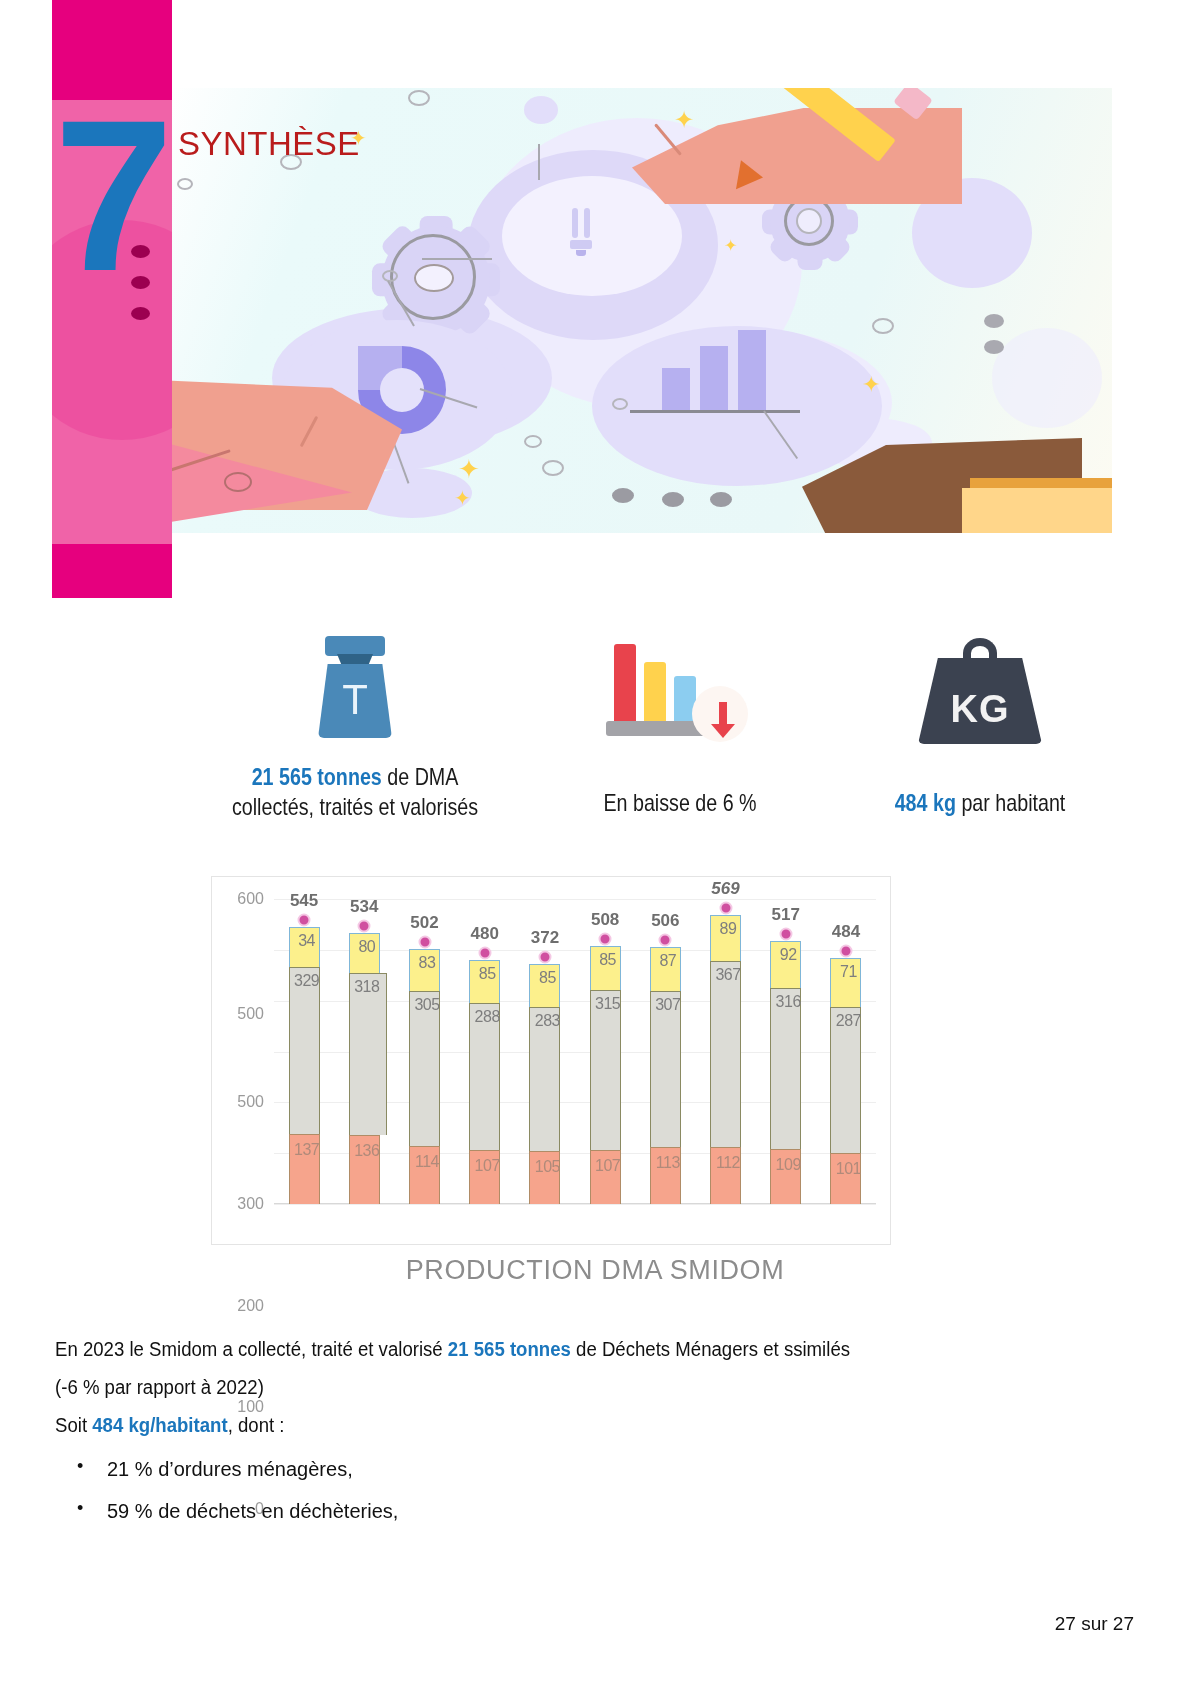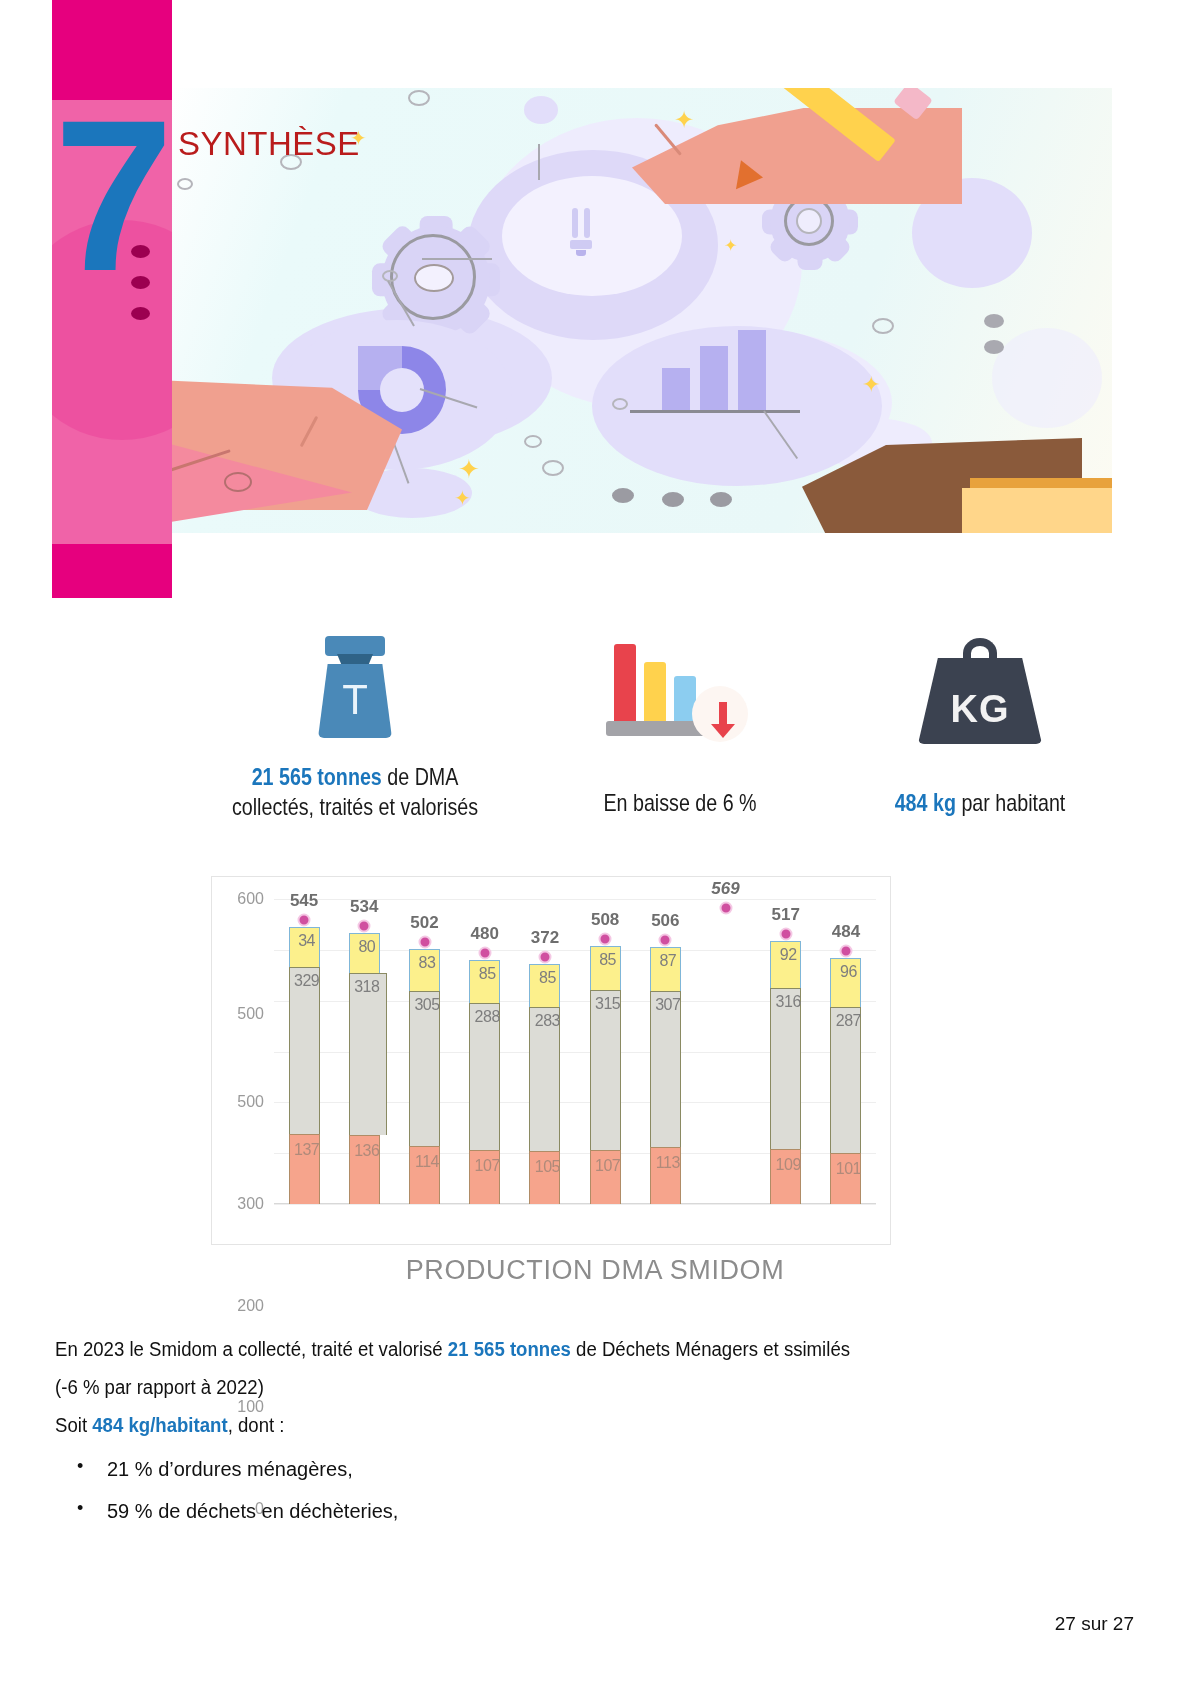--- a/index.html
+++ b/index.html
@@ -506,20 +506,31 @@
                 <span>307</span>
               </div>
               <div class="seg om" style="height: 22.332%;">
                 <span>113</span>
               </div>
             </div>
             <div class="total" style="bottom: 273.217px;">506</div>
             <div class="marker" style="bottom: 251.217px;"></div>
           </div>
           <div class="barcol">
+            <div class="bar" style="height: 289.242px;">
+              <div class="seg rec" style="height: 15.6415%;">
+                <span>89</span>
+              </div>
+              <div class="seg dech" style="height: 64.4991%;">
+                <span>367</span>
+              </div>
+              <div class="seg om" style="height: 19.6837%;">
+                <span>112</span>
+              </div>
+            </div>
             <div class="total" style="bottom: 305.242px; font-style: italic;">569</div>
             <div class="marker" style="bottom: 283.242px;"></div>
           </div>
           <div class="barcol">
             <div class="bar" style="height: 262.808px;">
               <div class="seg rec" style="height: 17.795%;">
                 <span>92</span>
               </div>
               <div class="seg dech" style="height: 61.1219%;">
                 <span>316</span>
@@ -527,21 +538,21 @@
               <div class="seg om" style="height: 21.0832%;">
                 <span>109</span>
               </div>
             </div>
             <div class="total" style="bottom: 278.808px;">517</div>
             <div class="marker" style="bottom: 256.808px;"></div>
           </div>
           <div class="barcol">
             <div class="bar" style="height: 246.033px;">
               <div class="seg rec" style="height: 19.8347%;">
-                <span>96</span>
+                <span>71</span>
               </div>
               <div class="seg dech" style="height: 59.2975%;">
                 <span>287</span>
               </div>
               <div class="seg om" style="height: 20.8678%;">
                 <span>101</span>
               </div>
             </div>
             <div class="total" style="bottom: 262.033px;">484</div>
             <div class="marker" style="bottom: 240.033px;"></div>

